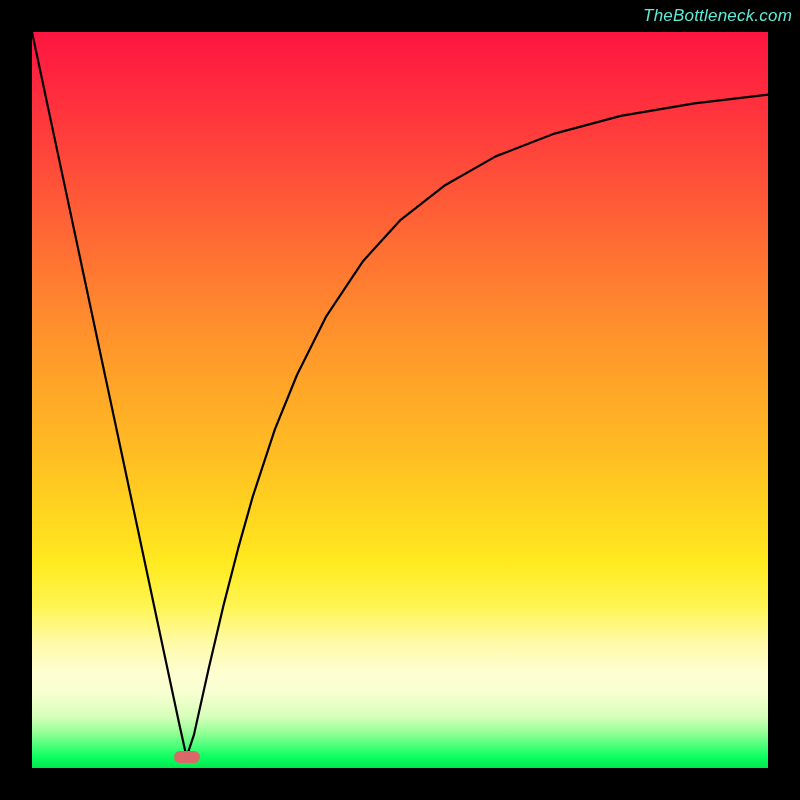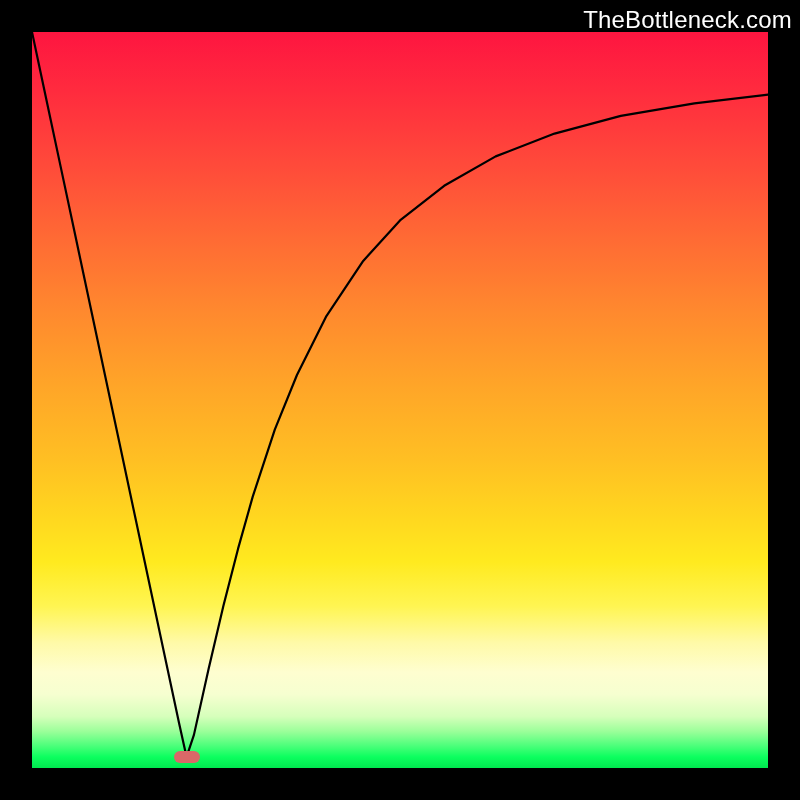--- a/index.html
+++ b/index.html
@@ -57,25 +57,26 @@
     width: 26px;
     height: 12px;
     background: #da6868;
     border-radius: 6px;
     transform: translate(-50%, -50%);
   }
   .attrib {
     position: absolute;
     top: 6px;
     right: 8px;
-    color: #ffffff;
-    font-size: 24px;
+    color: #5eead4;
+    font-size: 17px;
     font-weight: 500;
     letter-spacing: 0.2px;
     pointer-events: none;
+    font-style: italic;
   }
 </style>
 </head>
 <body>
 
 <div class="frame">
   <div class="plot-area">
     <svg class="curve" viewBox="0 0 736 736" preserveAspectRatio="none">
       <path fill="none" stroke="#000" stroke-width="2.2" stroke-linejoin="round" stroke-linecap="round" d="M0.00 0.00 L14.72 69.18 L29.44 138.37 L44.16 207.55 L58.88 276.74 L73.60 345.92 L88.32 415.10 L103.04 484.29 L117.76 553.47 L132.48 622.66 L147.20 691.84 L154.56 724.96 L161.92 702.88 L176.64 636.64 L191.36 574.08 L206.08 516.67 L220.80 464.42 L242.88 397.44 L264.96 342.98 L294.40 284.10 L331.20 228.90 L368.00 188.42 L412.16 153.82 L463.68 124.38 L522.56 101.57 L588.80 83.90 L662.40 71.39 L736.00 62.56"></path>
     </svg>

